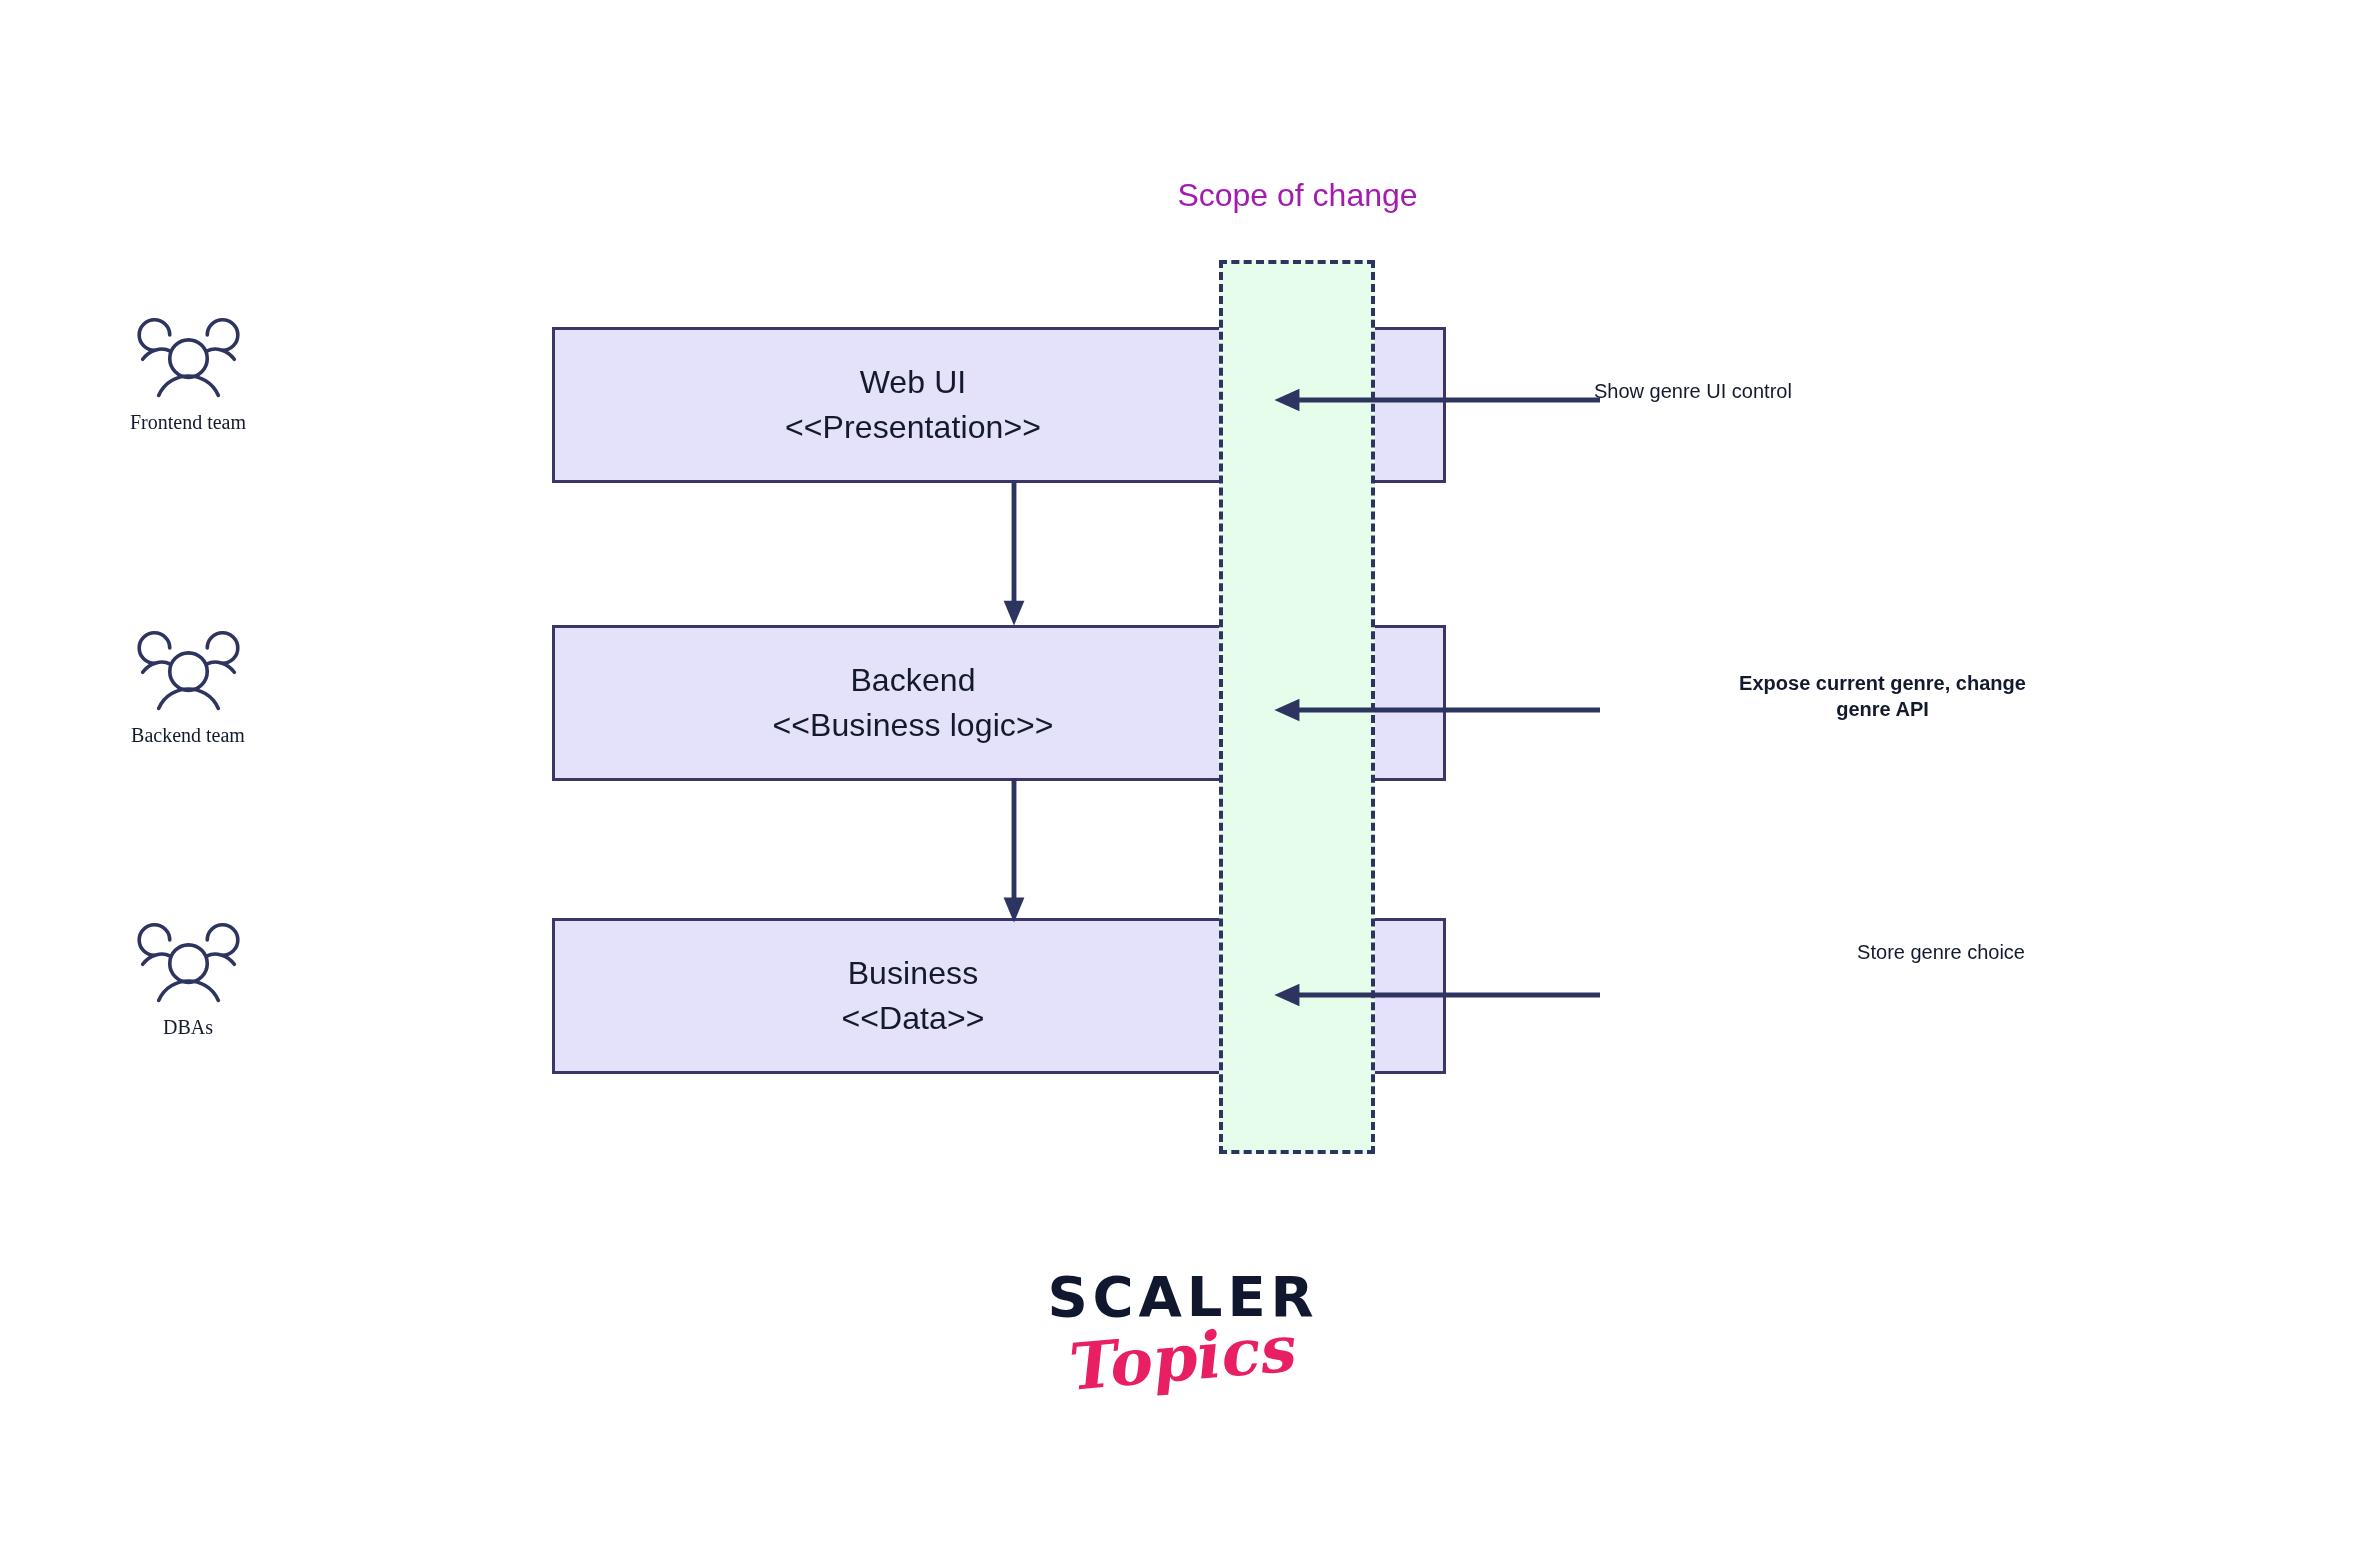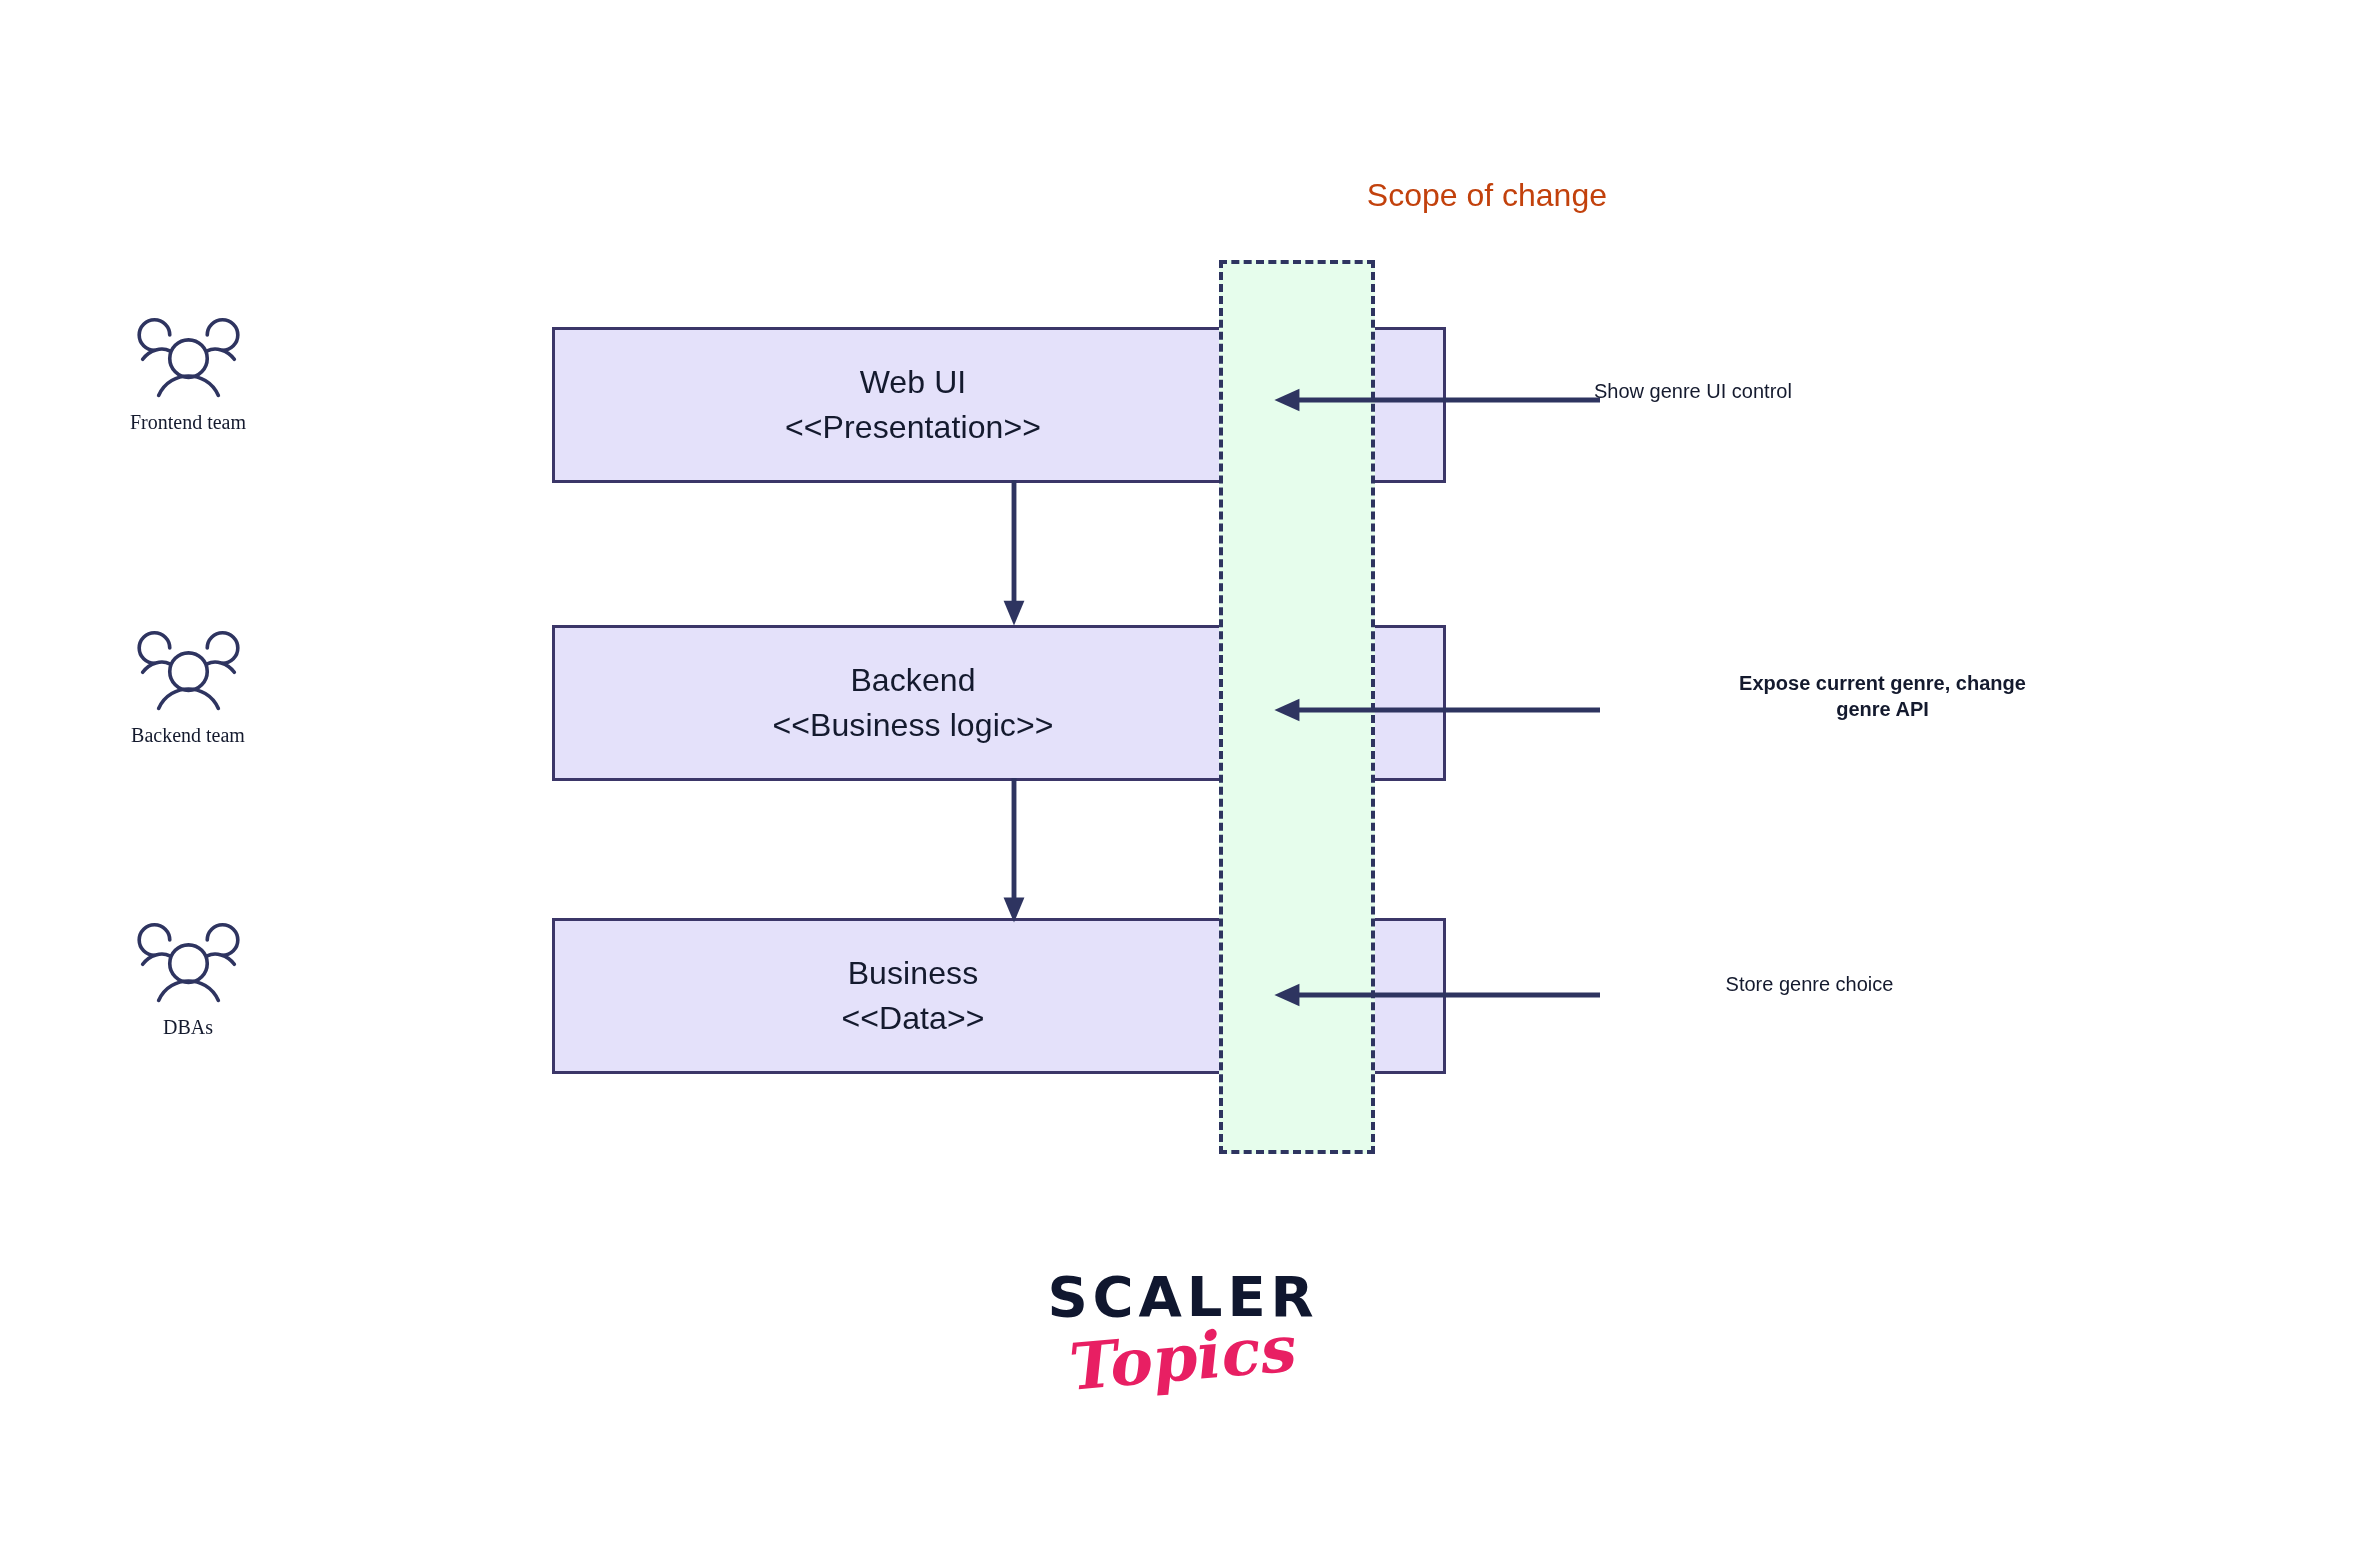--- a/index.html
+++ b/index.html
@@ -59,23 +59,23 @@
     background: #e6fdec;
     border: 4.2px dashed #2e3460;
     box-sizing: border-box;
     z-index: 5;
   }
   #scope-label {
     position: absolute;
     left: 988px;
     top: 177px;
     width: 619px;
-    text-align: right;
+    text-align: center;
     font-size: 32px;
-    color: #c2410c;
+    color: #a21caf;
     z-index: 6;
   }
 
   
   .team {
     position: absolute;
     width: 292px;
     text-align: center;
     z-index: 4;
   }
@@ -242,21 +242,21 @@
     <span class="layer-box-text">
       <span class="l1">Business</span>
       <span class="l2">&lt;&lt;Data&gt;&gt;</span>
     </span>
   </div>
 
   <svg class="annotation-arrow" style="left:1273px; top:981px; width:327px; height:28px;" viewBox="0 0 470 40">
     <line x1="470" y1="20" x2="32" y2="20" stroke="#2e3460" stroke-width="7"></line>
     <polygon points="2,20 38,4 38,36" fill="#2e3460"></polygon>
   </svg>
-  <div class="annotation-text" style="left:1594px; top:972px; width:431px; text-align:center;">
+  <div class="annotation-text" style="left:1594px; top:940px; width:431px; text-align:right;">
     <span>Store genre choice</span>
   </div>
 
   <div id="brand">
     <span class="brand-scaler">SCALER</span>
     <span class="brand-topics">Topics</span>
   </div>
 
 </div>
 

